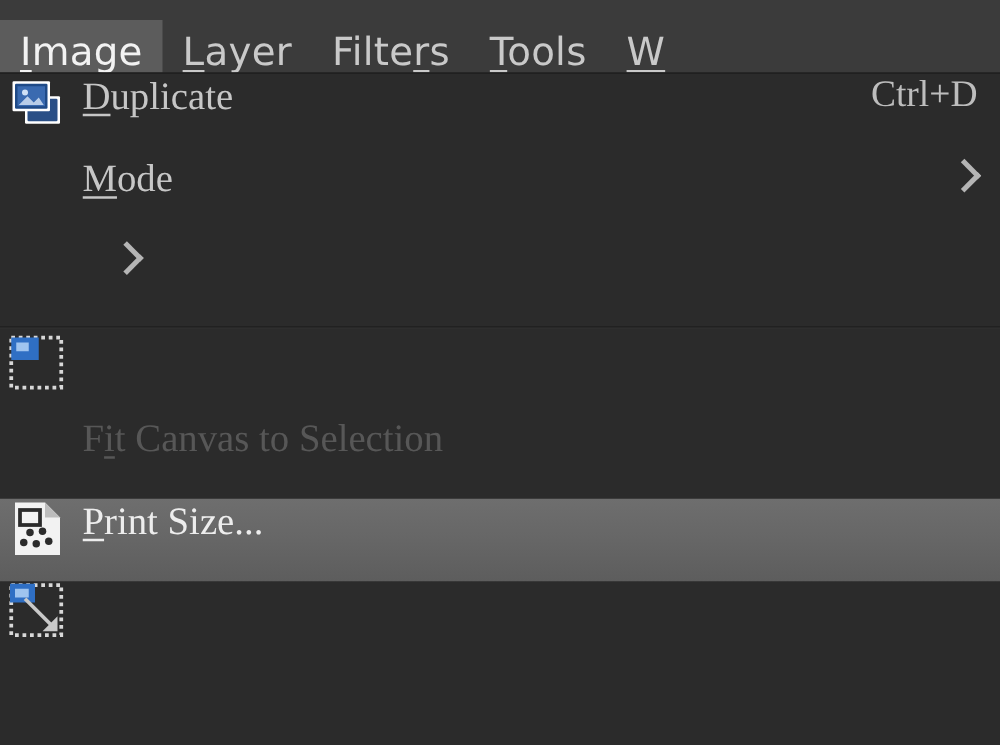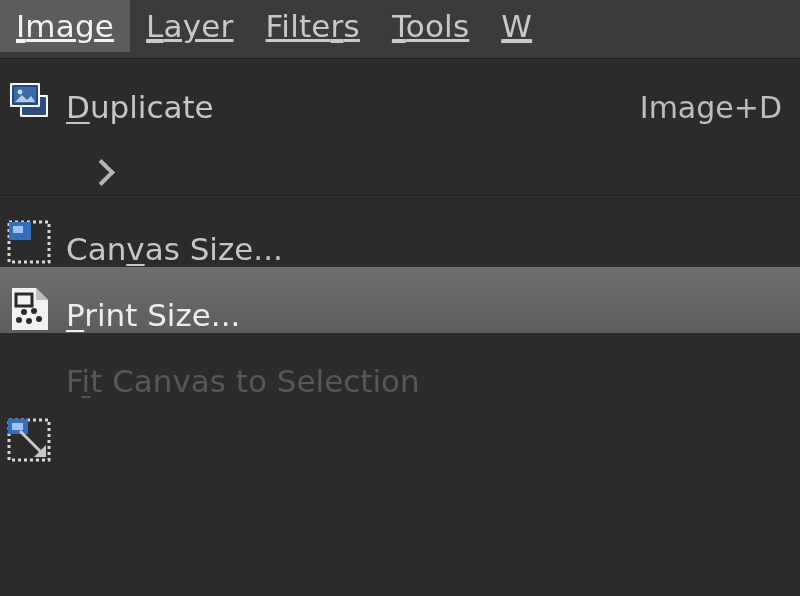--- a/index.html
+++ b/index.html
@@ -28,49 +28,49 @@
   }
   .menubar-item {
     display: flex;
     align-items: center;
     padding: 0 16px;
     font-size: 31px;
     color: #c9c9c9;
     letter-spacing: 0.2px;
     white-space: nowrap;
     height: 52px;
-    margin-top: 0px;
-    box-sizing: border-box;
-    text-decoration: underline;
+    margin-top: 16px;
+    box-sizing: border-box;
   }
   .menubar-item.active {
     background: #5c5c5c;
     color: #f2f2f2;
   }
 
   
   #menu-panel {
     position: relative;
     height: 538px;
     background: #2b2b2b;
     border-top: 1px solid #1e1e1e;
     box-sizing: border-box;
     overflow: hidden;
   }
 
   .menu-row {
     position: relative;
     display: flex;
-    align-items: flex-end;
+    align-items: flex-start;
     height: 66px;
     padding: 0 18px 0 6px;
     box-sizing: border-box;
     color: #c6c6c6;
     font-size: 31px;
     white-space: nowrap;
+    font-family: Liberation Serif, serif;
   }
   .menu-row.highlight {
     background: linear-gradient(to bottom, #6e6e6e 0%, #676767 45%, #5d5d5d 100%);
     color: #ededed;
   }
   .menu-row.disabled {
     color: #575757;
   }
 
   .menu-icon {
@@ -148,52 +148,56 @@
       <span class="menu-icon"><svg width="48" height="48" viewBox="0 0 48 48">
           <rect x="14" y="18" width="28" height="22" rx="1" fill="#ffffff"></rect>
           <rect x="16" y="20" width="24" height="18" rx="1" fill="#2a4f86"></rect>
           <rect x="4" y="6" width="30" height="24" rx="1" fill="#ffffff"></rect>
           <rect x="6" y="8" width="26" height="20" rx="1" fill="#1f4a87"></rect>
           <rect x="8" y="10" width="22" height="16" fill="#3a6ab0"></rect>
           <circle cx="14" cy="15" r="2.4" fill="#cfe0f5"></circle>
           <path d="M9 25 L16 18 L21 23 L25 19 L29 25 Z" fill="#b9cde8"></path>
         </svg></span>
       <span class="menu-label"><span class="lbl-u">D</span>uplicate</span>
-      <span class="menu-accel">Image+D</span>
+      <span class="menu-accel">Ctrl+D</span>
+    </div>
+    <div class="menu-row">
+      <span class="menu-icon"></span>
+      <span class="menu-label"><span class="lbl-u">M</span>ode</span>
+      <span class="submenu-arrow"></span>
     </div>
     <div class="menu-row">
       <span class="menu-icon"></span>
       <span class="submenu-arrow"></span>
     </div>
     <div class="separator"></div>
     <div class="menu-row">
       <span class="menu-icon"><svg width="48" height="48" viewBox="0 0 48 48">
           <rect x="3" y="3" width="40" height="40" fill="none" stroke="#d8d8d8" stroke-width="3" stroke-dasharray="3,3"></rect>
           <rect x="3" y="3" width="22" height="18" fill="#2f6fc4"></rect>
           <rect x="7" y="7" width="10" height="7" fill="#9fc4ef"></rect>
         </svg></span>
-      <span class="menu-label">Can<span class="lbl-u">v</span>as Size...</span>
+    </div>
+    <div class="menu-row disabled">
+      <span class="menu-icon"></span>
+      <span class="menu-label">F<span class="lbl-u">i</span>t Canvas to Selection</span>
     </div>
     <div class="menu-row highlight">
       <span class="menu-icon"><svg width="48" height="48" viewBox="0 0 48 48">
           <path d="M6 3 H30 L42 15 V45 H6 Z" fill="#f2f2f2"></path>
           <path d="M30 3 L42 15 H30 Z" fill="#bdbdbd"></path>
           <rect x="10" y="9" width="16" height="12" fill="none" stroke="#2b2b2b" stroke-width="3"></rect>
           <circle cx="18" cy="27" r="3" fill="#2b2b2b"></circle>
           <circle cx="28" cy="26" r="3" fill="#2b2b2b"></circle>
           <circle cx="13" cy="35" r="3" fill="#2b2b2b"></circle>
           <circle cx="23" cy="36" r="3" fill="#2b2b2b"></circle>
           <circle cx="33" cy="34" r="3" fill="#2b2b2b"></circle>
         </svg></span>
       <span class="menu-label"><span class="lbl-u">P</span>rint Size...</span>
     </div>
-    <div class="menu-row disabled">
-      <span class="menu-icon"></span>
-      <span class="menu-label">F<span class="lbl-u">i</span>t Canvas to Selection</span>
-    </div>
     <div class="menu-row">
       <span class="menu-icon"><svg width="48" height="48" viewBox="0 0 48 48">
           <rect x="3" y="3" width="40" height="40" fill="none" stroke="#d8d8d8" stroke-width="3" stroke-dasharray="3,3"></rect>
           <rect x="2" y="2" width="20" height="15" fill="#2f6fc4"></rect>
           <rect x="6" y="6" width="11" height="7" fill="#9fc4ef"></rect>
           <line x1="14" y1="14" x2="38" y2="38" stroke="#c9c9c9" stroke-width="3"></line>
           <path d="M40 40 L28 40 L40 28 Z" fill="#c9c9c9"></path>
         </svg></span>
     </div>
   </div>

